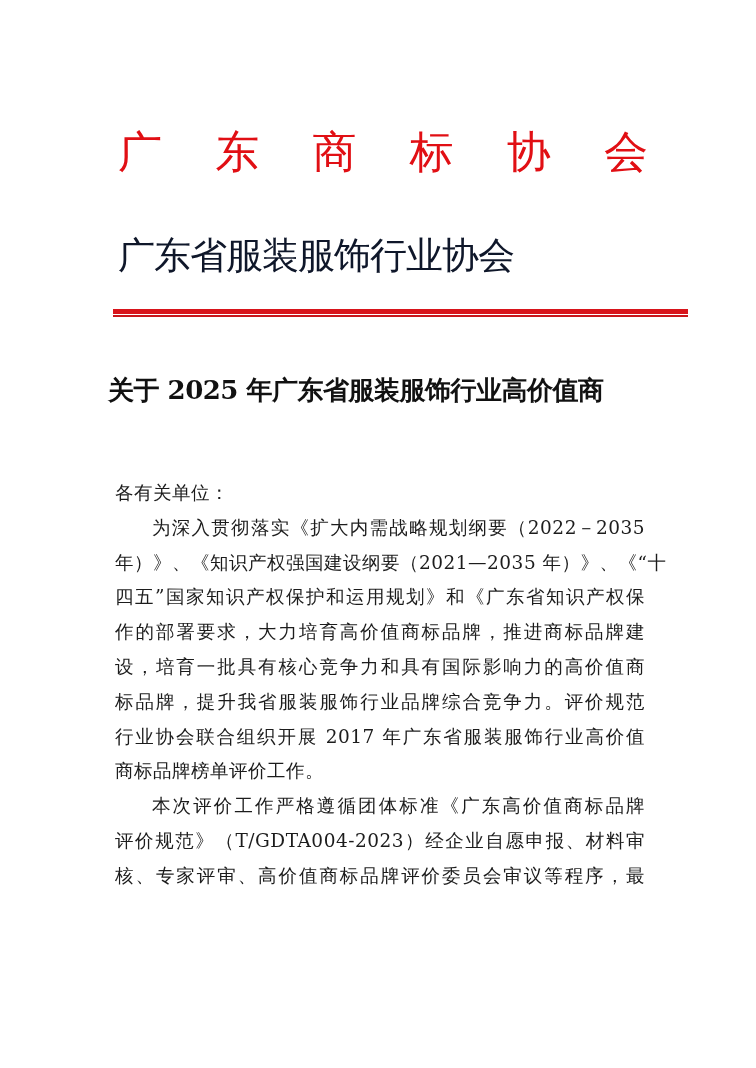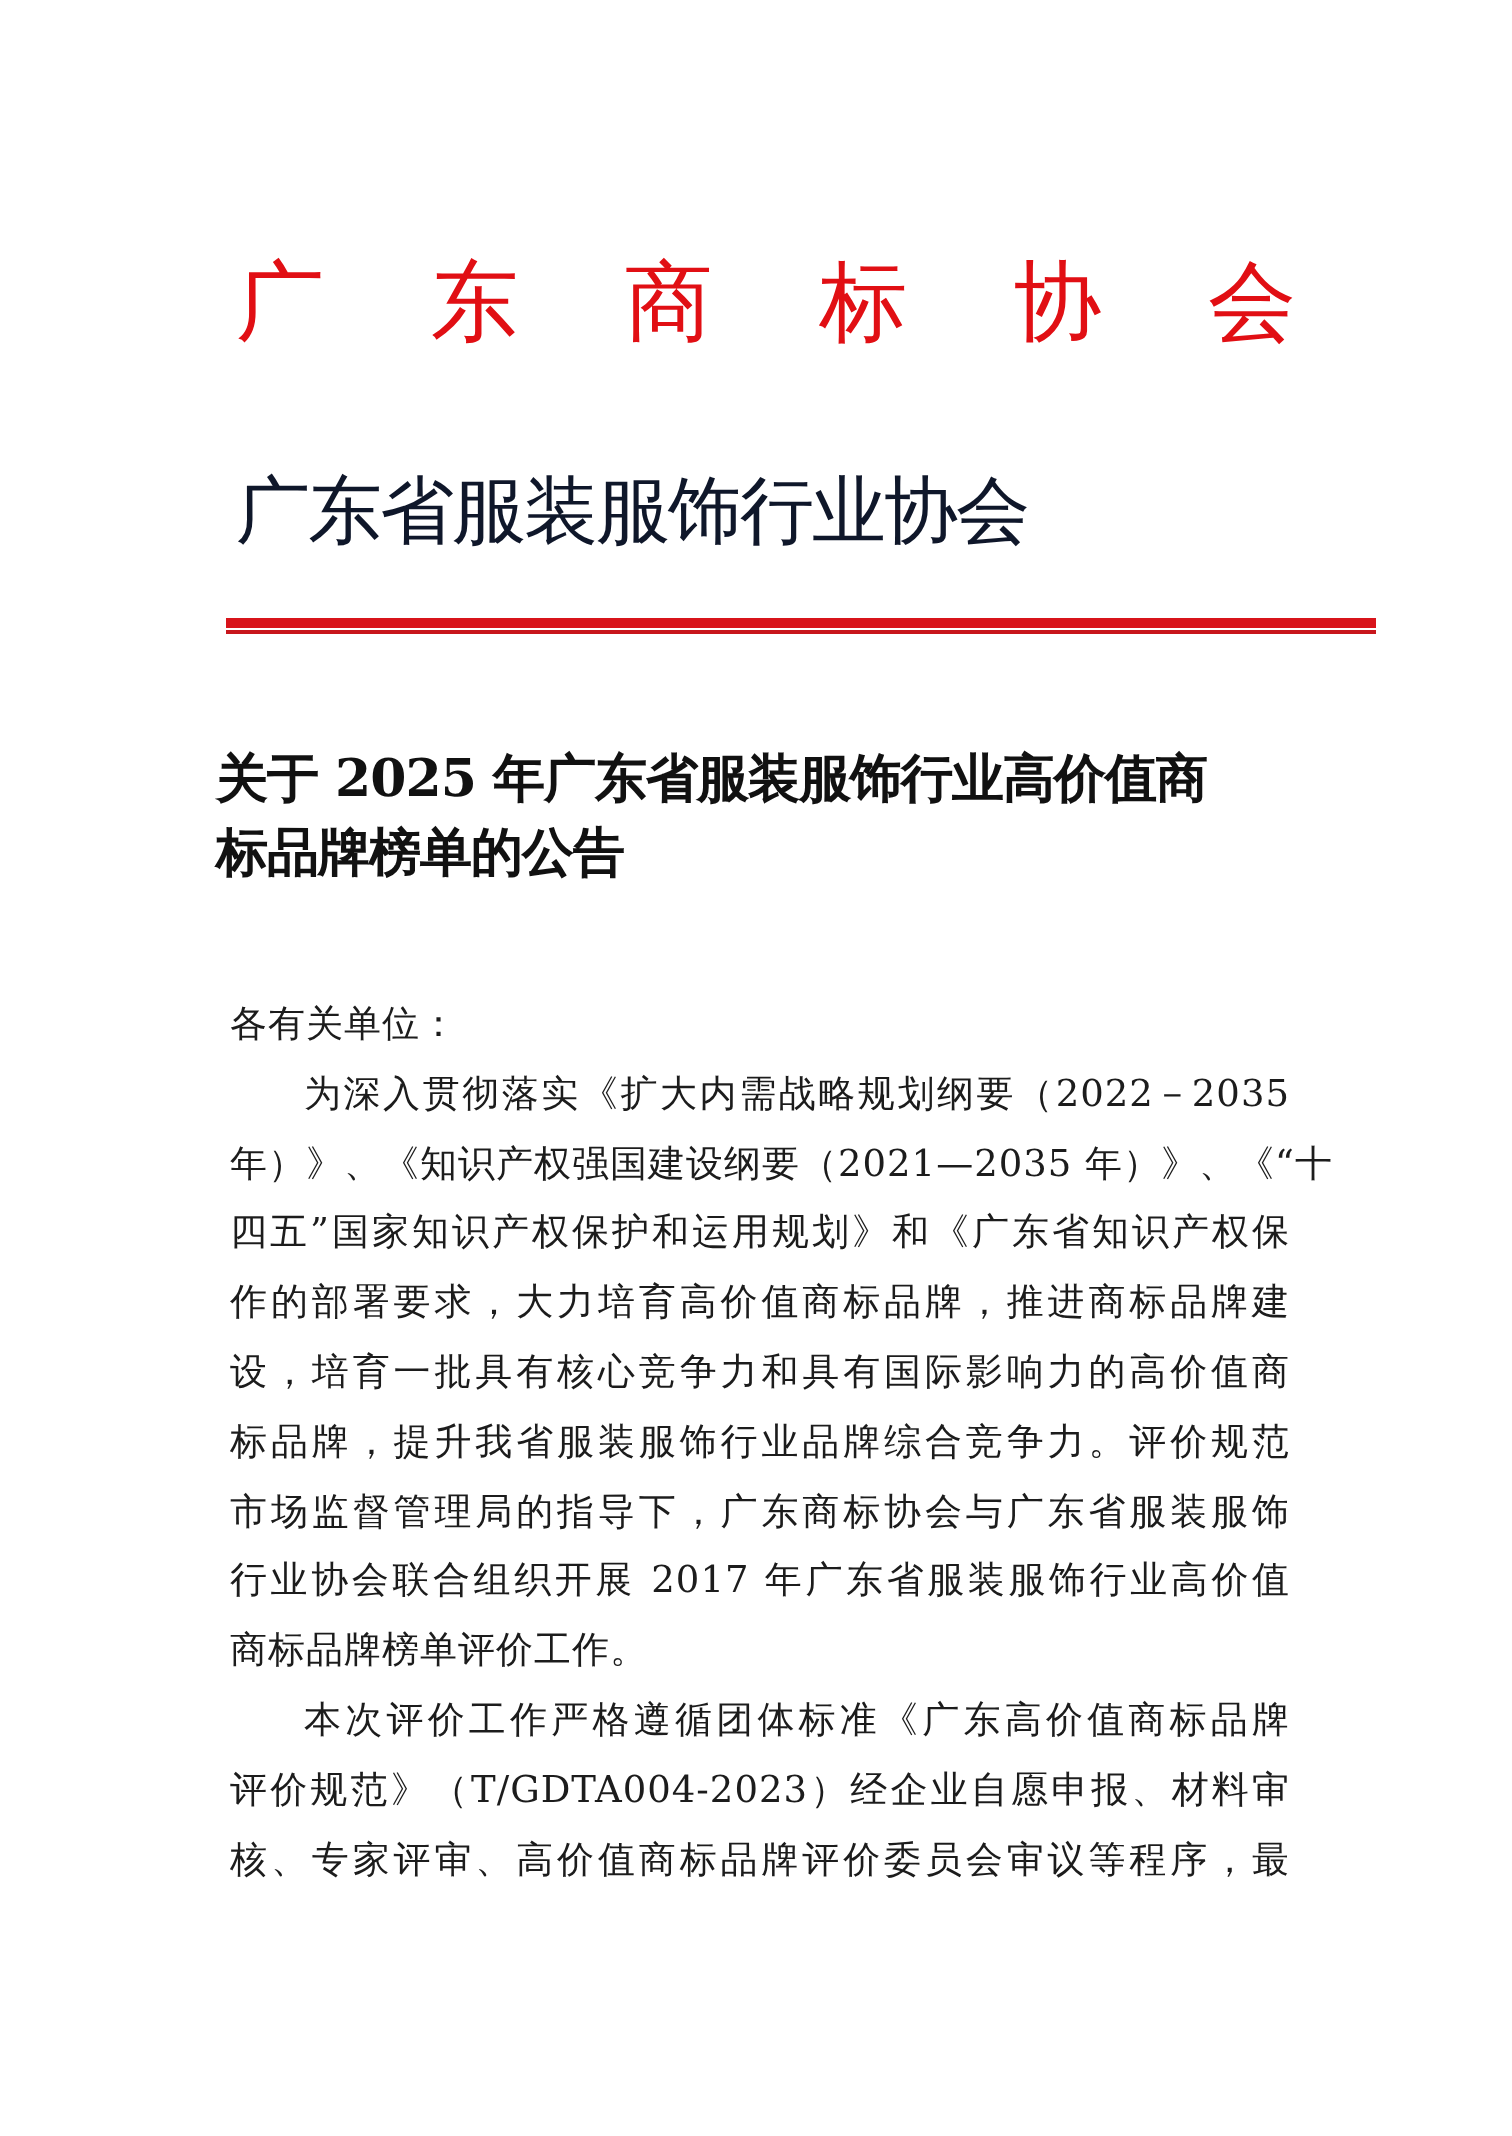--- a/index.html
+++ b/index.html
@@ -92,21 +92,21 @@
       color: #1c1c1c;
     }
     .body-text .line {
       white-space: nowrap;
       height: 34.8px;
       text-align: justify;
       text-align-last: justify;
       letter-spacing: 0.5px;
     }
     .body-text .line.last { text-align-last: left; }
-    .body-text .line.salutation { text-align-last: left; margin-top: 20px; }
+    .body-text .line.salutation { text-align-last: left; }
     .body-text .line.indent { padding-left: 37px; }
   </style>
 </head>
 <body>
 
 <div class="page">
 
   <div class="org-line-1">
     <span>广</span>
     <span>东</span>
@@ -118,33 +118,31 @@
 
   <div class="org-line-2">广东省服装服饰行业协会</div>
 
   <div class="red-rule">
     <div class="thick"></div>
     <div class="thin"></div>
   </div>
 
   <div class="doc-title">
     <div>关于 2025 年广东省服装服饰行业高价值商</div>
-    <div>标品牌榜单的公告</div>
   </div>
 
   <div class="body-text">
     <div class="line salutation">各有关单位：</div>
 
     <div class="line indent">为深入贯彻落实《扩大内需战略规划纲要（2022－2035</div>
     <div class="line">年）》、《知识产权强国建设纲要（2021—2035 年）》、《“十</div>
     <div class="line">四五”国家知识产权保护和运用规划》和《广东省知识产权保</div>
     <div class="line">作的部署要求，大力培育高价值商标品牌，推进商标品牌建</div>
     <div class="line">设，培育一批具有核心竞争力和具有国际影响力的高价值商</div>
     <div class="line">标品牌，提升我省服装服饰行业品牌综合竞争力。评价规范</div>
-    <div class="line">市场监督管理局的指导下，广东商标协会与广东省服装服饰</div>
     <div class="line">行业协会联合组织开展 2017 年广东省服装服饰行业高价值</div>
     <div class="line last">商标品牌榜单评价工作。</div>
 
     <div class="line indent">本次评价工作严格遵循团体标准《广东高价值商标品牌</div>
     <div class="line">评价规范》（T/GDTA004-2023）经企业自愿申报、材料审</div>
     <div class="line">核、专家评审、高价值商标品牌评价委员会审议等程序，最</div>
   </div>
 
 </div>
 

